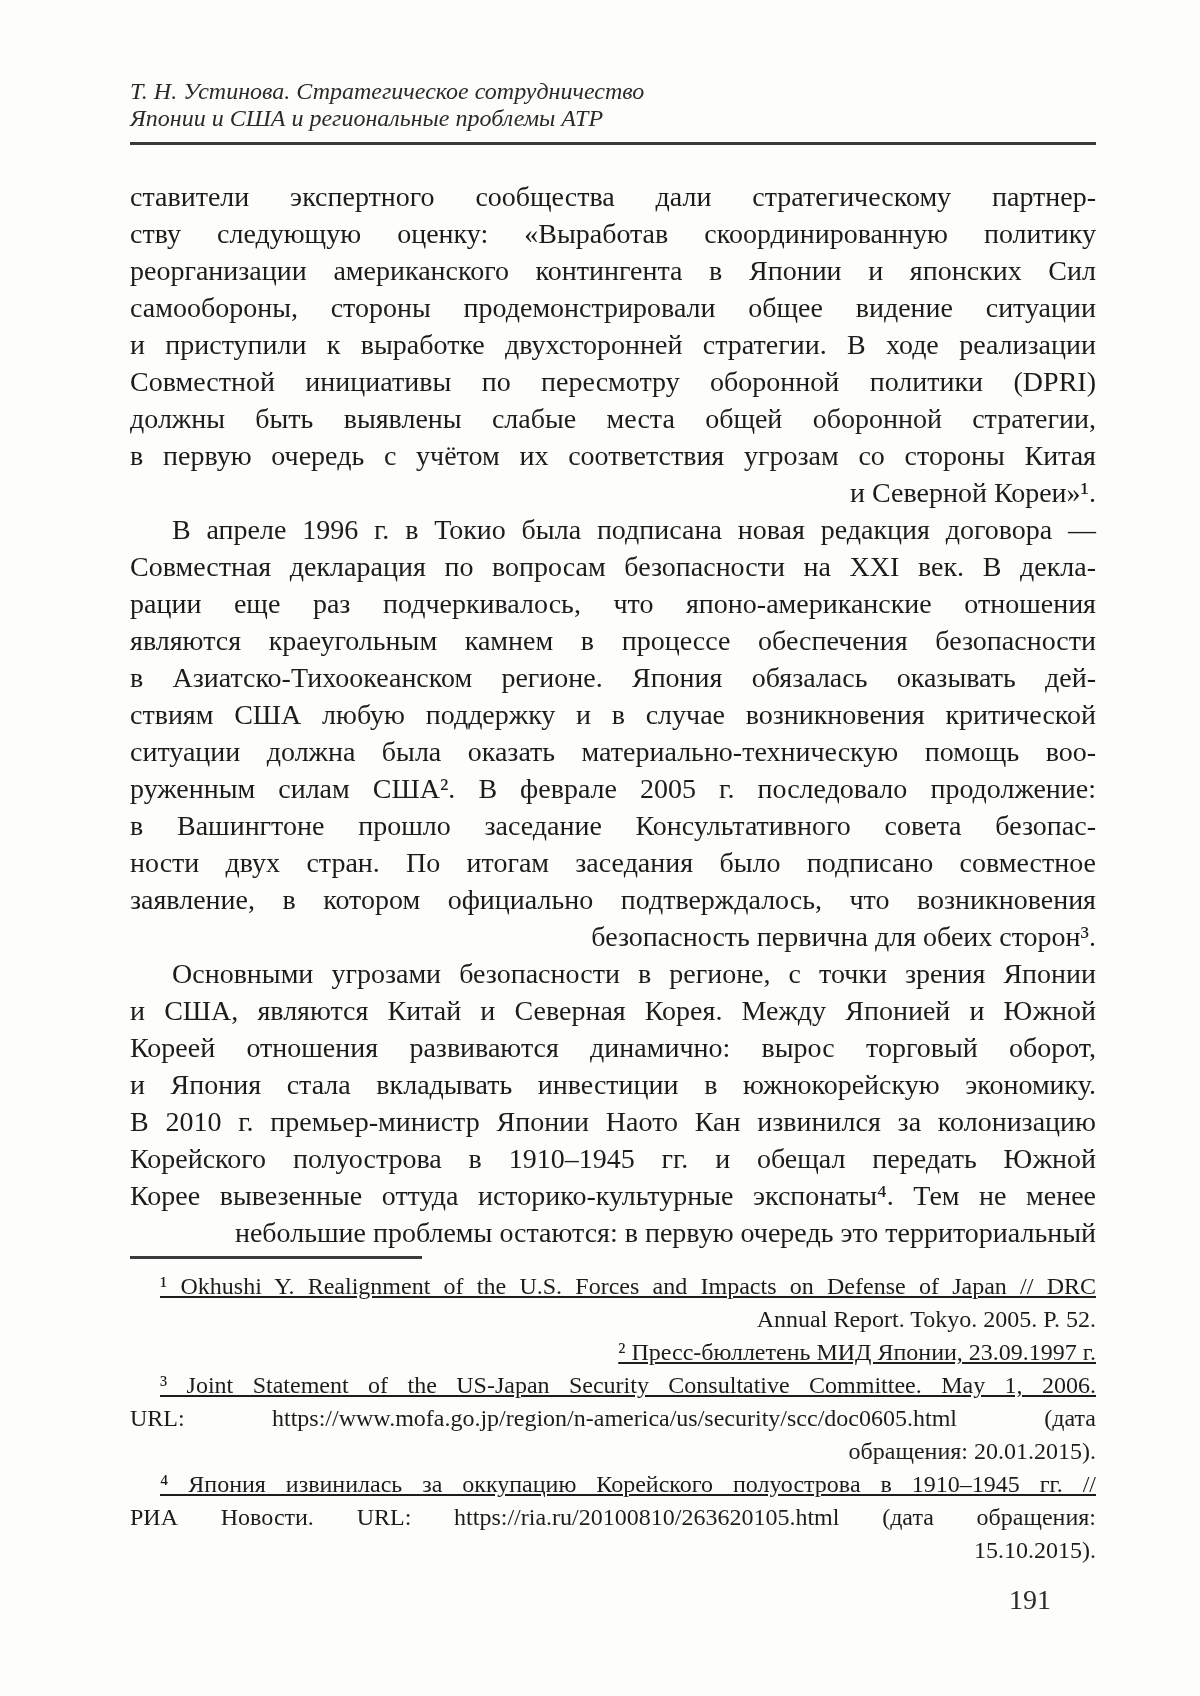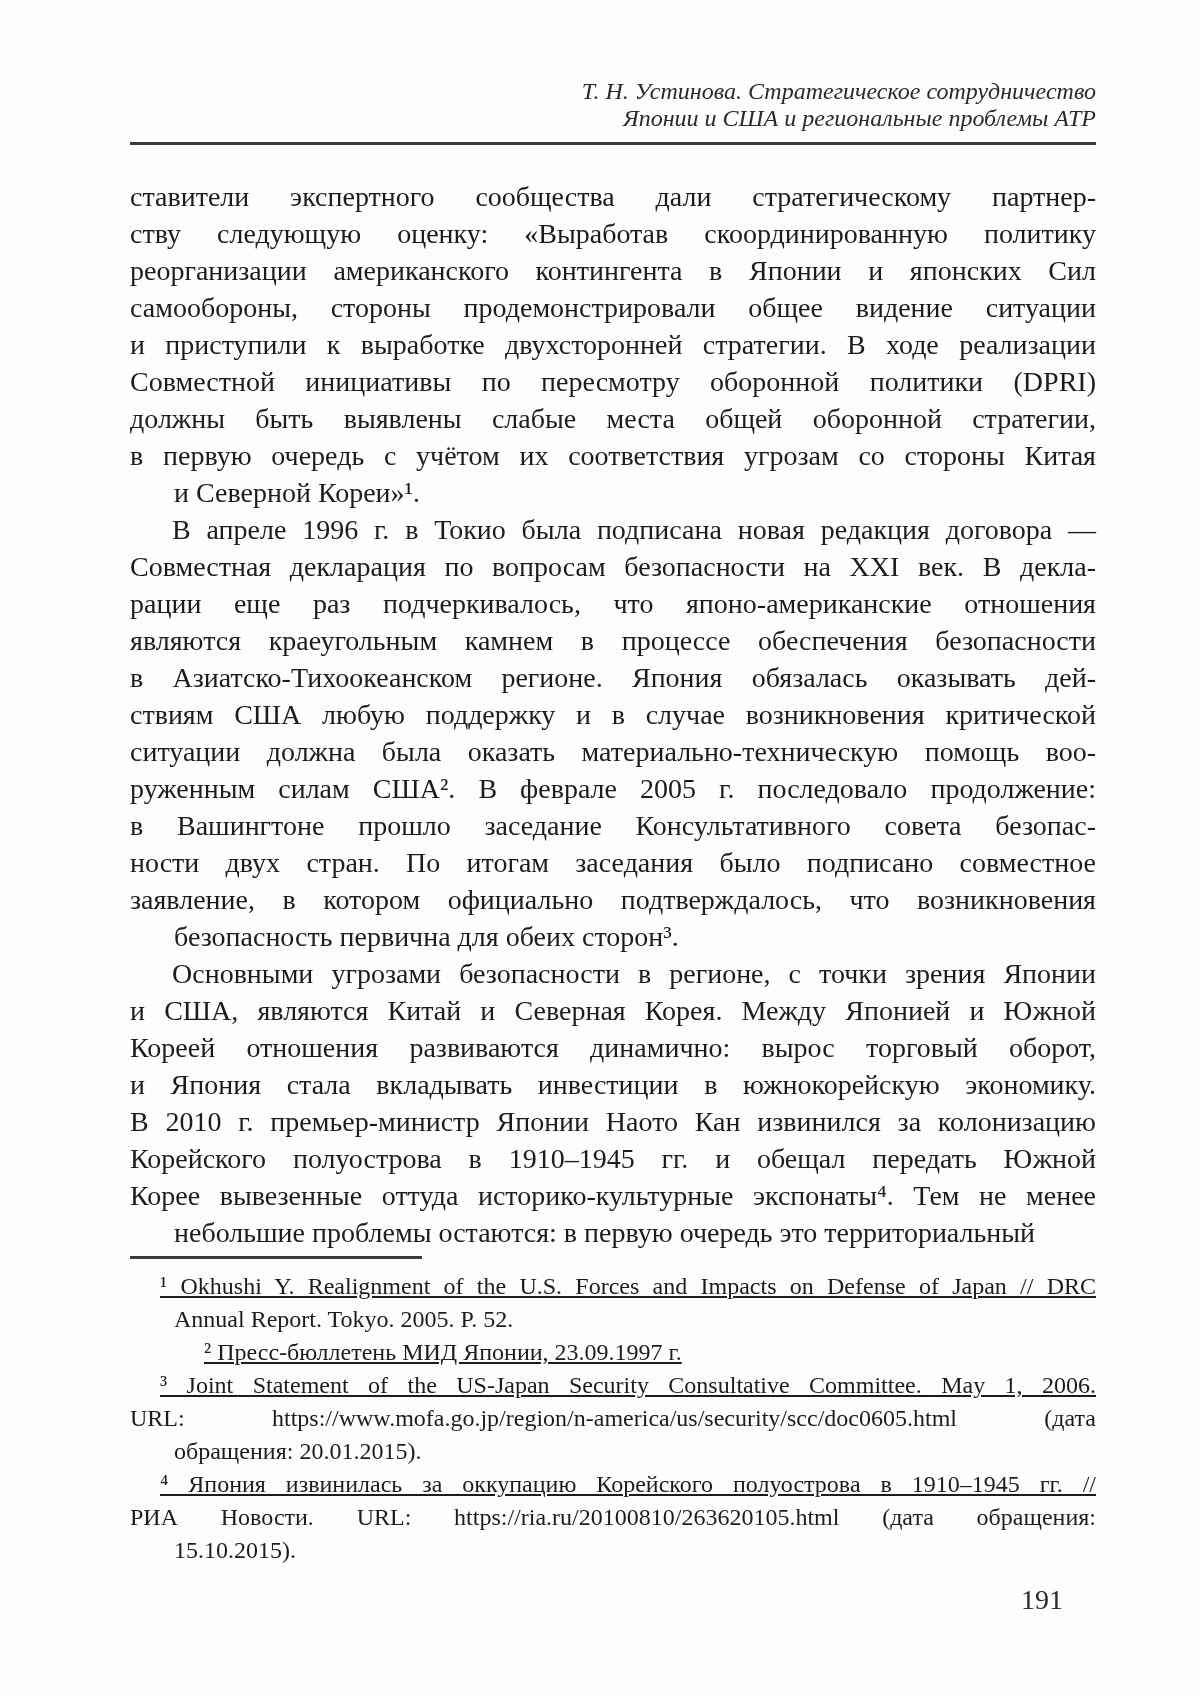--- a/index.html
+++ b/index.html
@@ -12,21 +12,21 @@
     width: 1200px;
     height: 1696px;
     margin: 0 auto;
     background: #fdfdfb;
     color: #1e1e1e;
     box-sizing: border-box;
     padding: 78px 104px 0 130px;
     overflow: hidden;
   }
   .running-header {
-    text-align: right;
+    text-align: left;
     font-style: italic;
     font-size: 24px;
     line-height: 27px;
     color: #2a2a2a;
   }
   .header-rule {
     height: 3px;
     background: #3a3a3a;
     margin-top: 10px;
   }
@@ -36,42 +36,41 @@
     line-height: 37px;
     color: #1c1c1c;
   }
   .line {
     text-align: justify;
     text-align-last: justify;
     text-justify: inter-word;
     white-space: normal;
   }
   .line.last {
-    text-align: left;
+    text-align: right;
     text-align-last: auto;
-    margin-left: 44px;
   }
   .body-text .line.indent { text-indent: 42px; }
   .footnote-rule {
     height: 3px;
     width: 292px;
     background: #3a3a3a;
     margin-top: 5px;
   }
   .footnotes {
     margin-top: 11px;
     font-size: 24px;
     line-height: 33px;
     color: #1c1c1c;
   }
   .footnotes .line.indent { text-indent: 30px; text-decoration: underline; }
   .page-number {
     position: absolute;
     top: 1584px;
-    right: 137px;
+    right: 149px;
     font-size: 28px;
     color: #2a2a2a;
   }
 </style>
 </head>
 <body>
 
 <div class="page">
 
   <div class="running-header">

